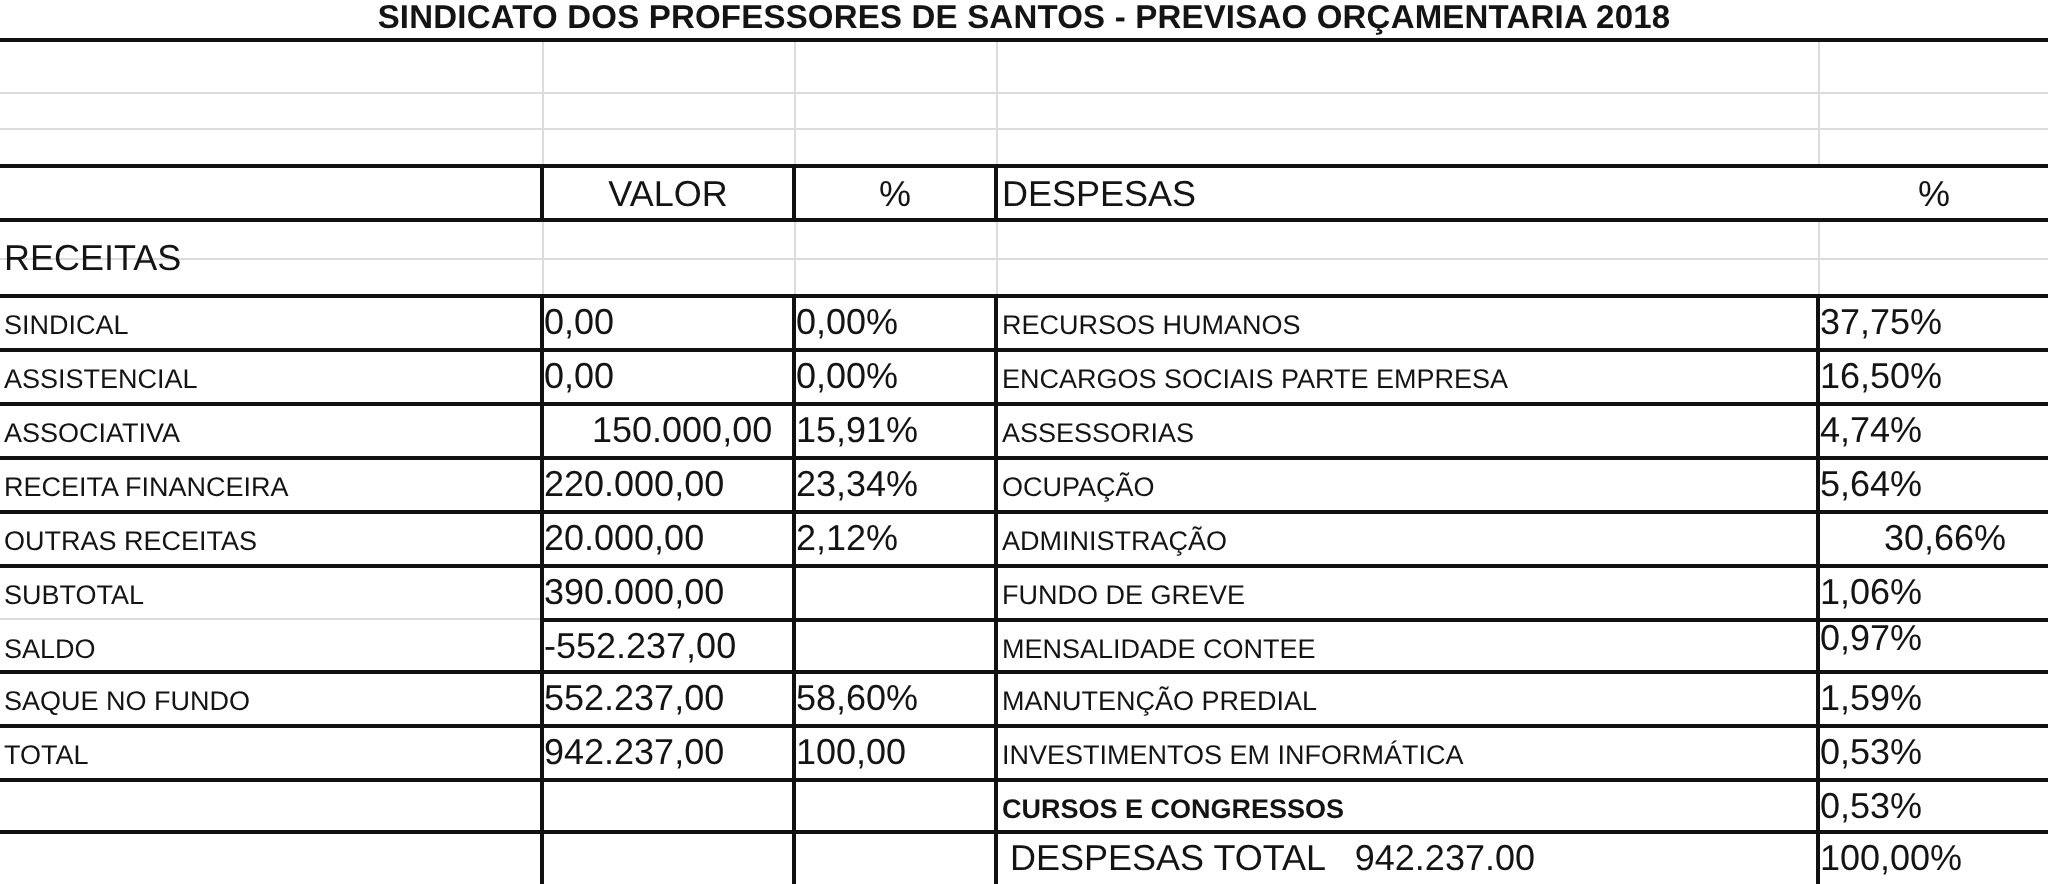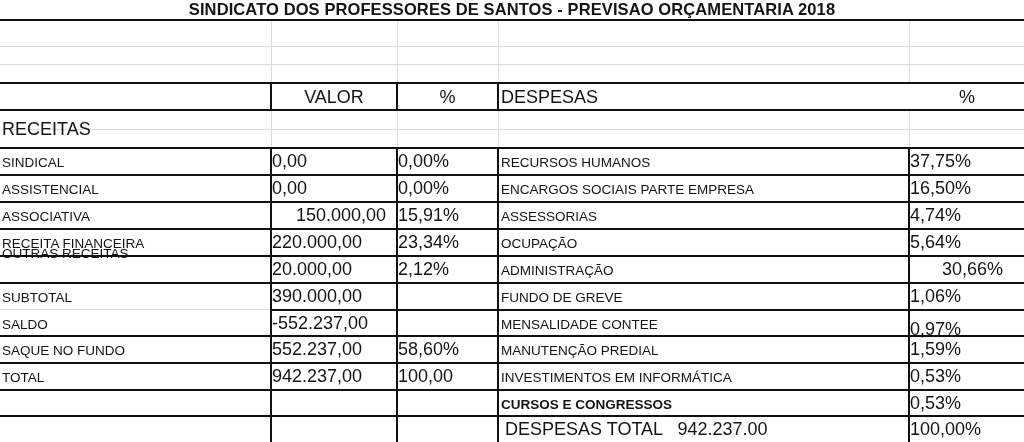--- a/index.html
+++ b/index.html
@@ -74,21 +74,21 @@
 <div class="cell num" style="left:398px;top:175px;width:99px;">0,00%</div>
 
 <div class="cell lbl" style="left:0;top:203px;width:268px;">ASSOCIATIVA</div>
 <div class="cell num" style="left:272px;top:202px;width:124px;margin-left:24px;">150.000,00</div>
 <div class="cell num" style="left:398px;top:202px;width:99px;">15,91%</div>
 
 <div class="cell lbl" style="left:0;top:230px;width:268px;">RECEITA FINANCEIRA</div>
 <div class="cell num" style="left:272px;top:229px;width:124px;">220.000,00</div>
 <div class="cell num" style="left:398px;top:229px;width:99px;">23,34%</div>
 
-<div class="cell lbl" style="left:0;top:240px;width:268px;">OUTRAS RECEITAS</div>
+<div class="cell lbl" style="left:0;top:257px;width:268px;">OUTRAS RECEITAS</div>
 <div class="cell num" style="left:272px;top:256px;width:124px;">20.000,00</div>
 <div class="cell num" style="left:398px;top:256px;width:79px;">2,12%</div>
 
 <div class="cell lbl" style="left:0;top:284px;width:268px;">SUBTOTAL</div>
 <div class="cell num" style="left:272px;top:283px;width:124px;">390.000,00</div>
 <div class="cell num" style="left:398px;top:283px;width:99px;"></div>
 
 <div class="cell lbl" style="left:0;top:311px;width:268px;">SALDO</div>
 <div class="cell num" style="left:272px;top:310px;width:124px;">-552.237,00</div>
 <div class="cell num" style="left:398px;top:310px;width:99px;"></div>
@@ -113,21 +113,21 @@
 <div class="cell lbl" style="left:499px;top:230px;width:408px;">OCUPAÇÃO</div>
 <div class="cell num" style="left:910px;top:229px;width:114px;">5,64%</div>
 
 <div class="cell lbl" style="left:499px;top:257px;width:408px;">ADMINISTRAÇÃO</div>
 <div class="cell num" style="left:910px;top:256px;width:114px;padding-left:32px;">30,66%</div>
 
 <div class="cell lbl" style="left:499px;top:284px;width:408px;">FUNDO DE GREVE</div>
 <div class="cell num" style="left:910px;top:283px;width:114px;">1,06%</div>
 
 <div class="cell lbl" style="left:499px;top:311px;width:408px;">MENSALIDADE CONTEE</div>
-<div class="cell num" style="left:910px;top:316px;width:114px;">0,97%</div>
+<div class="cell num" style="left:910px;top:306px;width:114px;">0,97%</div>
 
 <div class="cell lbl" style="left:499px;top:337px;width:408px;">MANUTENÇÃO PREDIAL</div>
 <div class="cell num" style="left:910px;top:336px;width:114px;">1,59%</div>
 
 <div class="cell lbl" style="left:499px;top:364px;width:344px;">INVESTIMENTOS EM INFORMÁTICA</div>
 <div class="cell num" style="left:910px;top:363px;width:114px;">0,53%</div>
 
 <div class="cell lbl" style="left:499px;top:391px;width:408px;font-weight:bold;">CURSOS E CONGRESSOS</div>
 <div class="cell num" style="left:910px;top:390px;width:114px;">0,53%</div>
 

